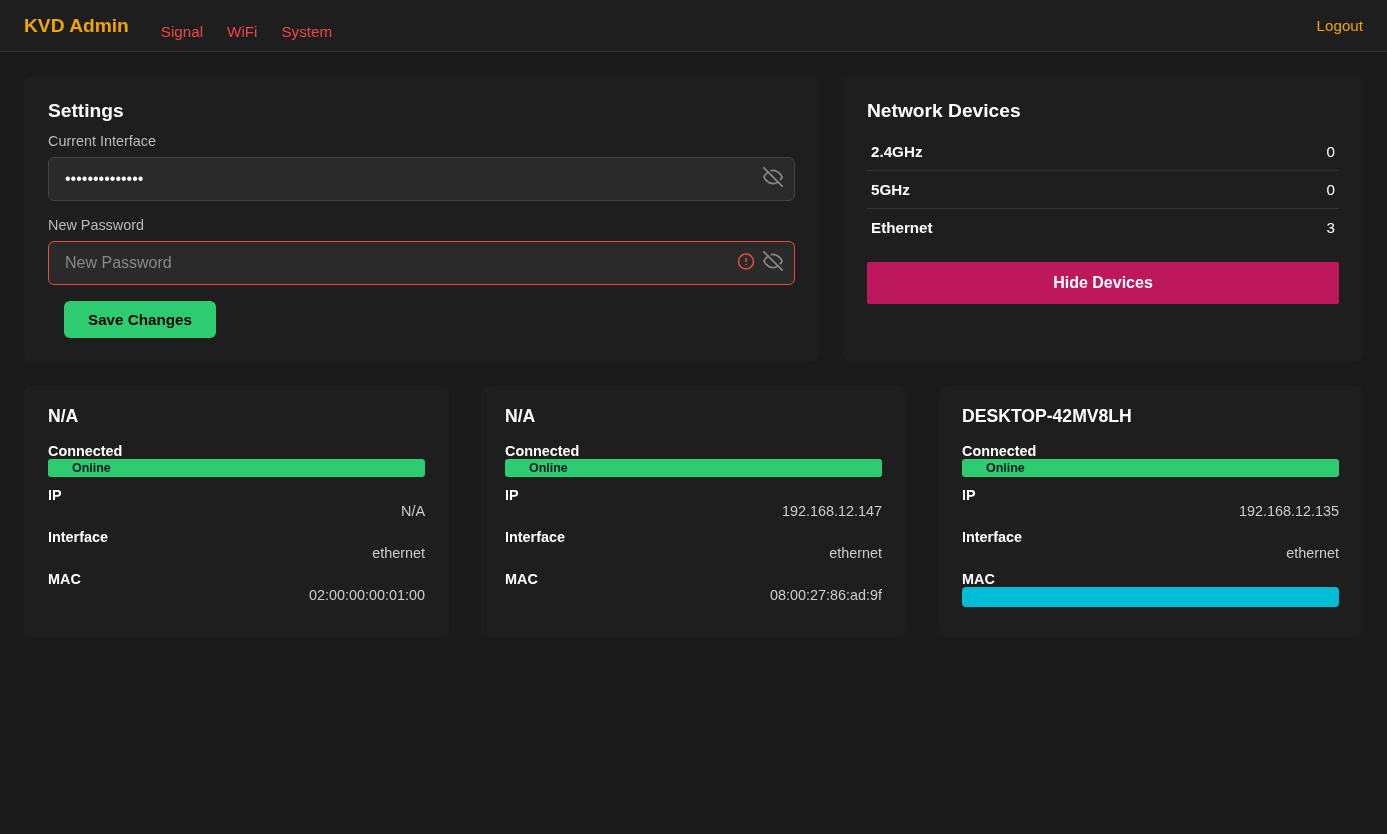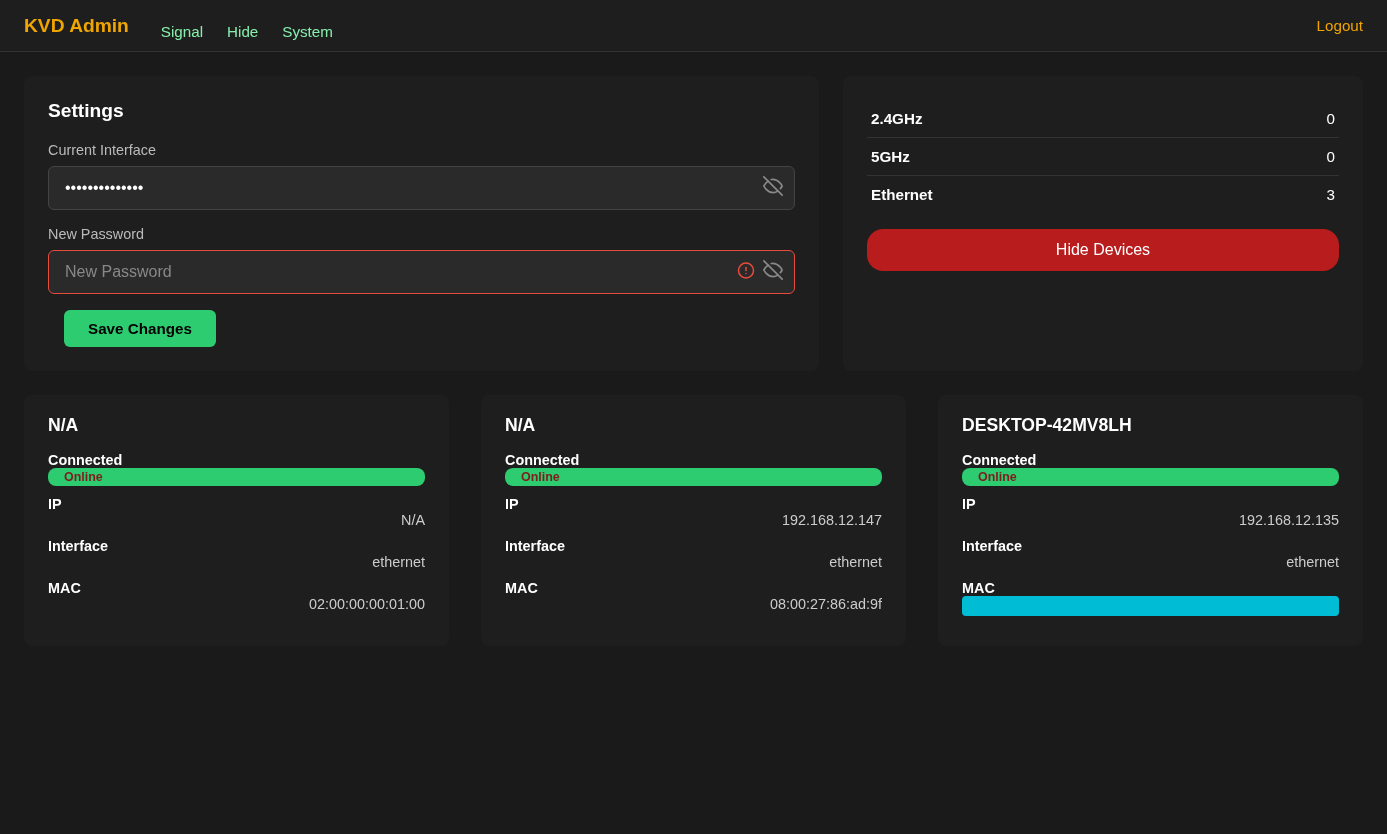--- a/index.html
+++ b/index.html
@@ -24,21 +24,21 @@
       font-size: 1.2rem;
       font-weight: 700;
       margin-right: 32px;
     }
     .navbar-nav {
       display: flex;
       gap: 24px;
       flex: 1;
     }
     .navbar-nav a {
-      color: #86efac;
+      color: #ef4444;
       text-decoration: none;
       font-size: 0.95rem;
       margin-top: 12px;
     }
     .navbar-logout {
       color: #f0a500;
       font-size: 0.95rem;
       cursor: pointer;
       background: none;
       border: none;
@@ -60,21 +60,21 @@
     .settings-panel {
       background: #1e1e1e;
       border-radius: 8px;
       padding: 24px;
       flex: 1;
       min-width: 0;
     }
     .panel-title {
       font-size: 1.2rem;
       font-weight: 600;
-      margin-bottom: 20px;
+      margin-bottom: 11px;
       color: #fff;
     }
     .field-label {
       font-size: 0.9rem;
       color: #bbb;
       margin-bottom: 8px;
     }
     .input-wrapper {
       position: relative;
       margin-bottom: 16px;
@@ -151,28 +151,28 @@
       justify-content: space-between;
       padding: 10px 4px;
       border-bottom: 1px solid #333;
       font-size: 0.95rem;
       gap: 16px;
     }
     .network-row:last-of-type { border-bottom: none; }
     .network-label { font-weight: 600; color: #fff; }
     .network-value { color: #fff; }
     .btn-hide {
-      background: #b91c1c;
+      background: #be185d;
       color: #fff;
       border: none;
-      border-radius: 16px;
+      border-radius: 2px;
       padding: 12px;
       width: 100%;
       font-size: 1rem;
-      font-weight: 400;
+      font-weight: 700;
       cursor: pointer;
       margin-top: 16px;
     }
 
     
     .devices-row {
       display: flex;
       gap: 32px;
     }
     .device-card {
@@ -197,43 +197,43 @@
     .device-field-label {
       font-weight: 700;
       color: #fff;
     }
     .device-field-value {
       color: #ccc;
       text-align: right;
     }
     .badge-online {
       background: #2ecc71;
-      color: #7f1d1d;
-      border-radius: 8px;
-      padding: 2px 16px;
+      color: #0f172a;
+      border-radius: 3px;
+      padding: 2px 24px;
       font-size: 0.78rem;
       font-weight: 700;
     }
     .mac-blur {
       background: #00bcd4;
       color: transparent;
       border-radius: 4px;
       user-select: none;
       padding: 2px 8px;
       font-size: 0.9rem;
     }
   </style>
 </head>
 <body>
 
 <nav class="navbar">
   <span class="navbar-brand">KVD Admin</span>
   <div class="navbar-nav">
     <a href="#">Signal</a>
-    <a href="#">Hide</a>
+    <a href="#">WiFi</a>
     <a href="#">System</a>
   </div>
   <button class="navbar-logout">Logout</button>
 </nav>
 
 <div class="main-content">
 
   <div class="top-row">
 
     <div class="settings-panel">
@@ -270,20 +270,21 @@
           </svg>
         </span>
       </div>
 
       <div class="btn-row">
         <button class="btn-save">Save Changes</button>
       </div>
     </div>
 
     <div class="network-panel">
+      <div class="panel-title">Network Devices</div>
 
       <div class="network-row">
         <span class="network-label">2.4GHz</span>
         <span class="network-value">0</span>
       </div>
       <div class="network-row">
         <span class="network-label">5GHz</span>
         <span class="network-value">0</span>
       </div>
       <div class="network-row">

